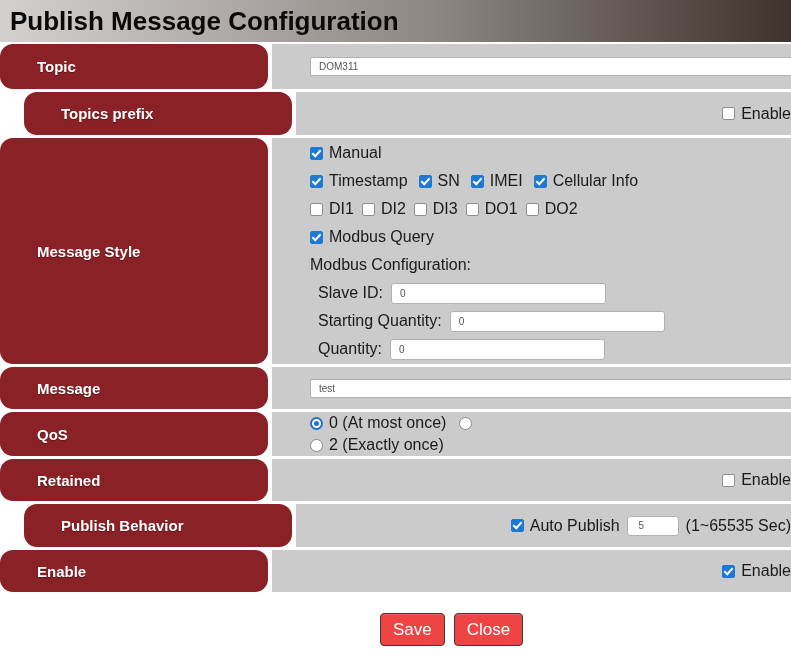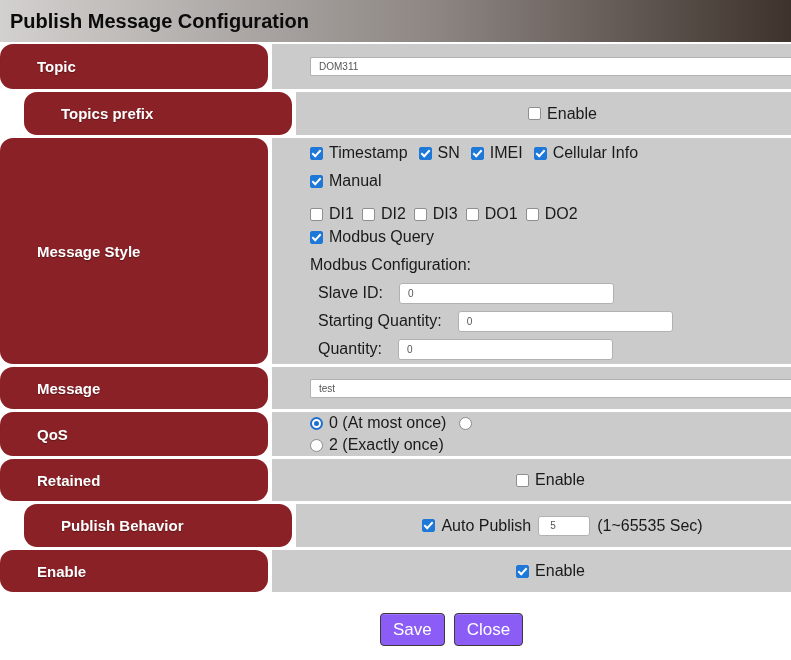--- a/index.html
+++ b/index.html
@@ -5,21 +5,21 @@
   * { margin:0; padding:0; box-sizing:border-box; }
   html,body { width:791px; height:660px; background:#ffffff; font-family:"Liberation Sans", sans-serif; }
 
   .page { width:791px; height:660px; overflow:hidden; }
 
   .header {
     height:42px;
     background:linear-gradient(to right, #d3d1cf 0%, #8d8683 55%, #3e332c 100%);
     display:flex; align-items:center;
     padding-left:10px;
-    font-size:20px; font-weight:bold; color:#0a0a0a;
+    font-size:26px; font-weight:bold; color:#0a0a0a;
     margin-bottom:2px;
   }
 
   .row { display:flex; margin-bottom:3px; }
   .lcell {
     width:268px; flex:0 0 268px;
     background:#8a2126;
     color:#ffffff; font-weight:bold; font-size:15px;
     display:flex; align-items:center;
     padding-left:37px;
@@ -27,21 +27,21 @@
     text-shadow:0 1px 1px rgba(0,0,0,0.35);
     border-radius:13px;
   }
   .vcell {
     flex:1 1 auto; min-width:0;
     background:#cbcbcb;
     padding-left:38px;
     display:flex; flex-direction:column; justify-content:center;
     font-size:16px; color:#1a1a1a;
   }
-  .vcell.center { flex-direction:row; align-items:center; justify-content:center; }
+  .vcell.center { flex-direction:row; align-items:center; justify-content:flex-end; }
 
   .r-topic .vcell, .r-message .vcell { flex-direction:row; align-items:center; }
   .r-topic, .r-message { }
 
   .h45 { height:45px; }
   .h43 { height:43px;padding-left:24px; }
   .h42 { height:42px; }
   .h56 { height:44px; }
   .h226 { height:226px; }
 
@@ -83,34 +83,34 @@
   }
   .radio {
     width:13px; height:13px; flex:0 0 13px;
     background:#ffffff; border:1px solid #8b8b8b; border-radius:50%;
     display:inline-flex; align-items:center; justify-content:center;
   }
   .radio.on { border:2px solid #1f6fd0; }
   .radio.on::after { content:""; width:5px; height:5px; border-radius:50%; background:#1f6fd0; }
 
   .msline { height:28px; display:flex; align-items:center; gap:11px; }
-  .msline.indent { padding-left:8px; gap:16px; }
+  .msline.indent { padding-left:8px; gap:8px; }
   .msline .opt + .opt {}
-  .iogap { gap:8px;align-items:flex-end; }
+  .iogap { gap:8px; }
 
   .qosline { height:28px; display:flex; align-items:center; gap:13px; }
 
   .btnbar {
     margin-top:21px;
     display:flex; justify-content:center; gap:9px;
     padding-left:112px;
   }
   .btn {
     height:33px;
-    background:#8b5cf6;
+    background:#ef4444;
     border:1px solid #3f3a36; border-radius:4px;
     color:#ffffff; font-size:17px;
     padding:0 12px;
     cursor:pointer;
     box-shadow:inset 0 1px 0 rgba(255,255,255,0.15);
   }
 </style>
 </head>
 <body>
 
@@ -134,39 +134,39 @@
       </span>
     </div>
   </div>
 
   <div class="row h226">
     <div class="lcell">Message Style</div>
     <div class="vcell">
       <div class="msline">
         <span class="opt">
           <span class="cb on"></span>
+          <span>Manual</span>
+        </span>
+      </div>
+      <div class="msline">
+        <span class="opt">
+          <span class="cb on"></span>
           <span>Timestamp</span>
         </span>
         <span class="opt">
           <span class="cb on"></span>
           <span>SN</span>
         </span>
         <span class="opt">
           <span class="cb on"></span>
           <span>IMEI</span>
         </span>
         <span class="opt">
           <span class="cb on"></span>
           <span>Cellular Info</span>
-        </span>
-      </div>
-      <div class="msline">
-        <span class="opt">
-          <span class="cb on"></span>
-          <span>Manual</span>
         </span>
       </div>
       <div class="msline iogap">
         <span class="opt">
           <span class="cb"></span>
           <span>DI1</span>
         </span>
         <span class="opt">
           <span class="cb"></span>
           <span>DI2</span>

